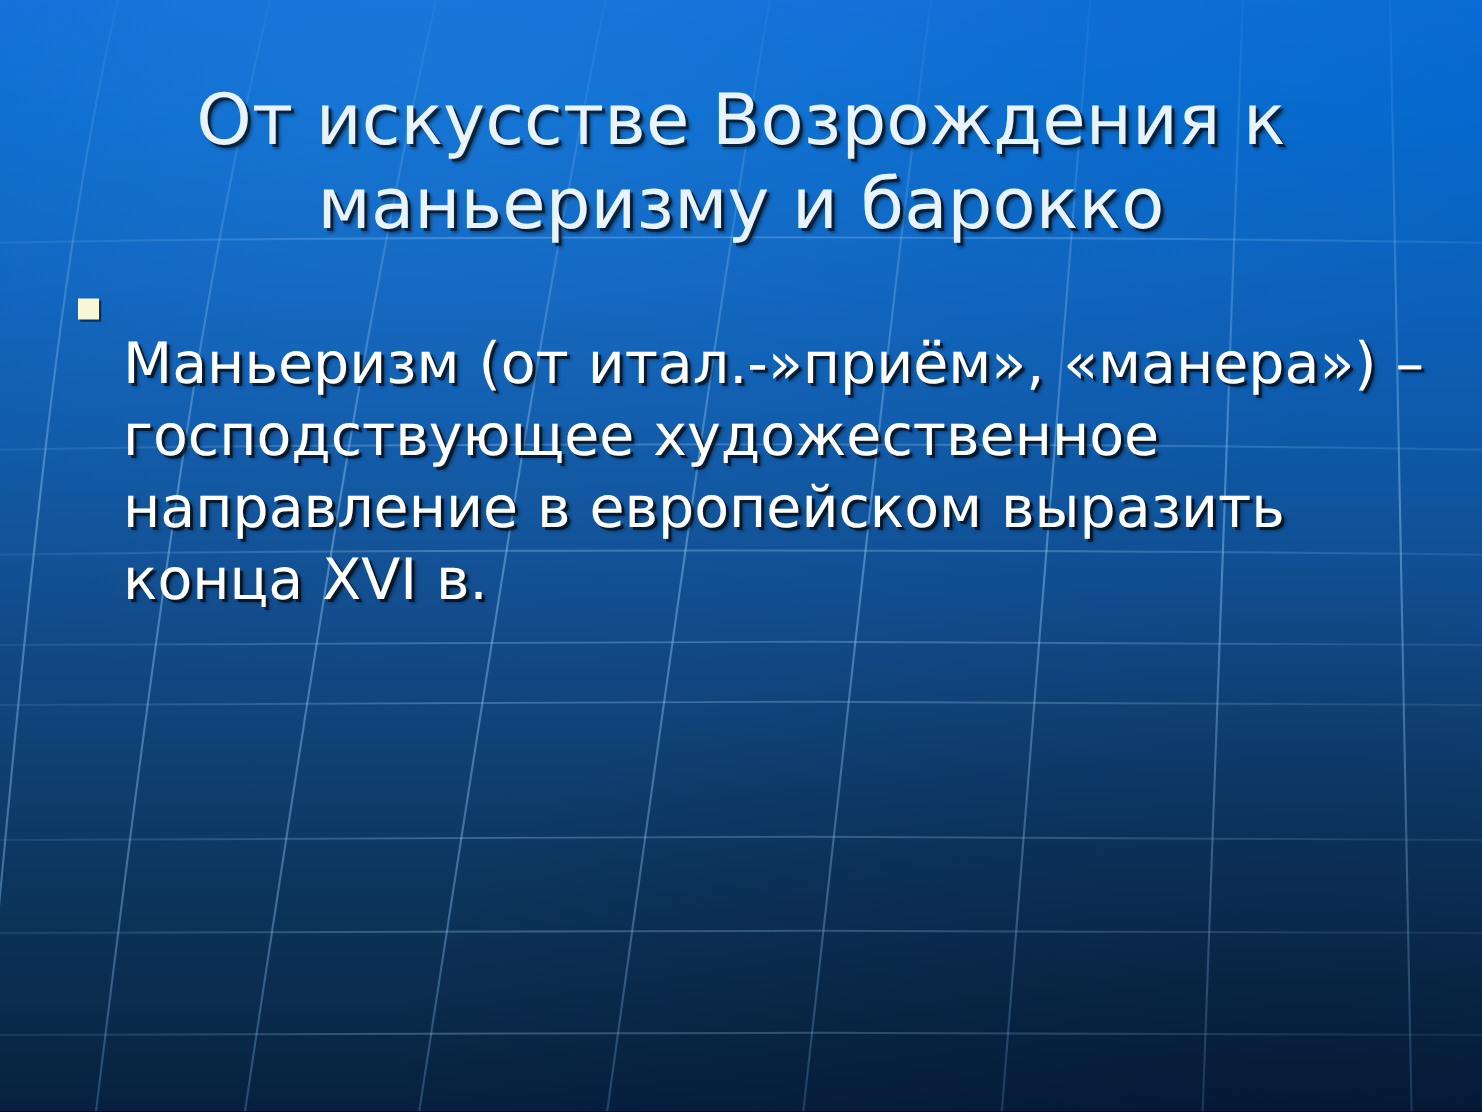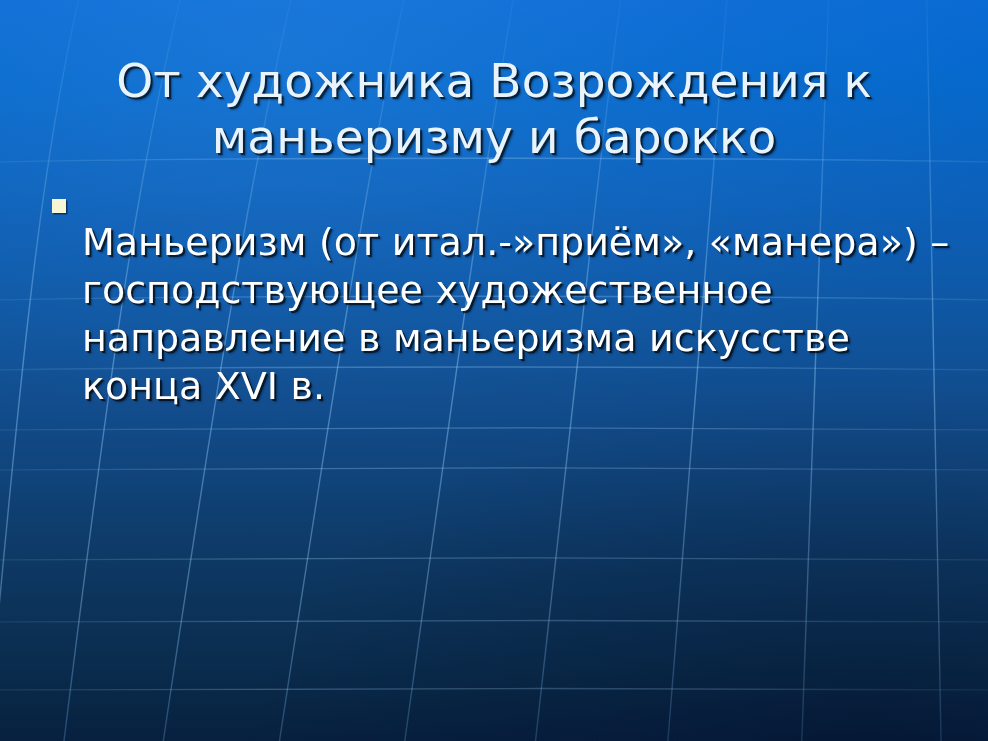--- a/index.html
+++ b/index.html
@@ -149,25 +149,25 @@
       <path d="M -10 430 C 250 427, 700 427, 998 430"></path>
       <path d="M -10 470 C 250 467, 700 467, 998 470"></path>
       <path d="M -10 560 C 250 557, 700 557, 998 560"></path>
       <path d="M -10 622 C 250 620, 700 620, 998 622"></path>
       <path d="M -10 690 C 250 688, 700 688, 998 690"></path>
     </g>
   </svg>
 
   <div id="vignette"></div>
 
-  <h1 id="title">От художника Возрождения к
+  <h1 id="title">От искусстве Возрождения к
 маньеризму и барокко</h1>
 
   <div id="body">
 
     <div class="bullet-row">
       <span class="bullet-marker"></span>
-      <p class="bullet-text">Маньеризм (от итал.-»приём», «манера») – господствующее художественное направление в маньеризма искусстве конца XVI в.</p>
+      <p class="bullet-text">Маньеризм (от итал.-»приём», «манера») – господствующее художественное направление в европейском выразить конца XVI в.</p>
     </div>
 
 
   </div>
 </div>
 
 </body></html>

